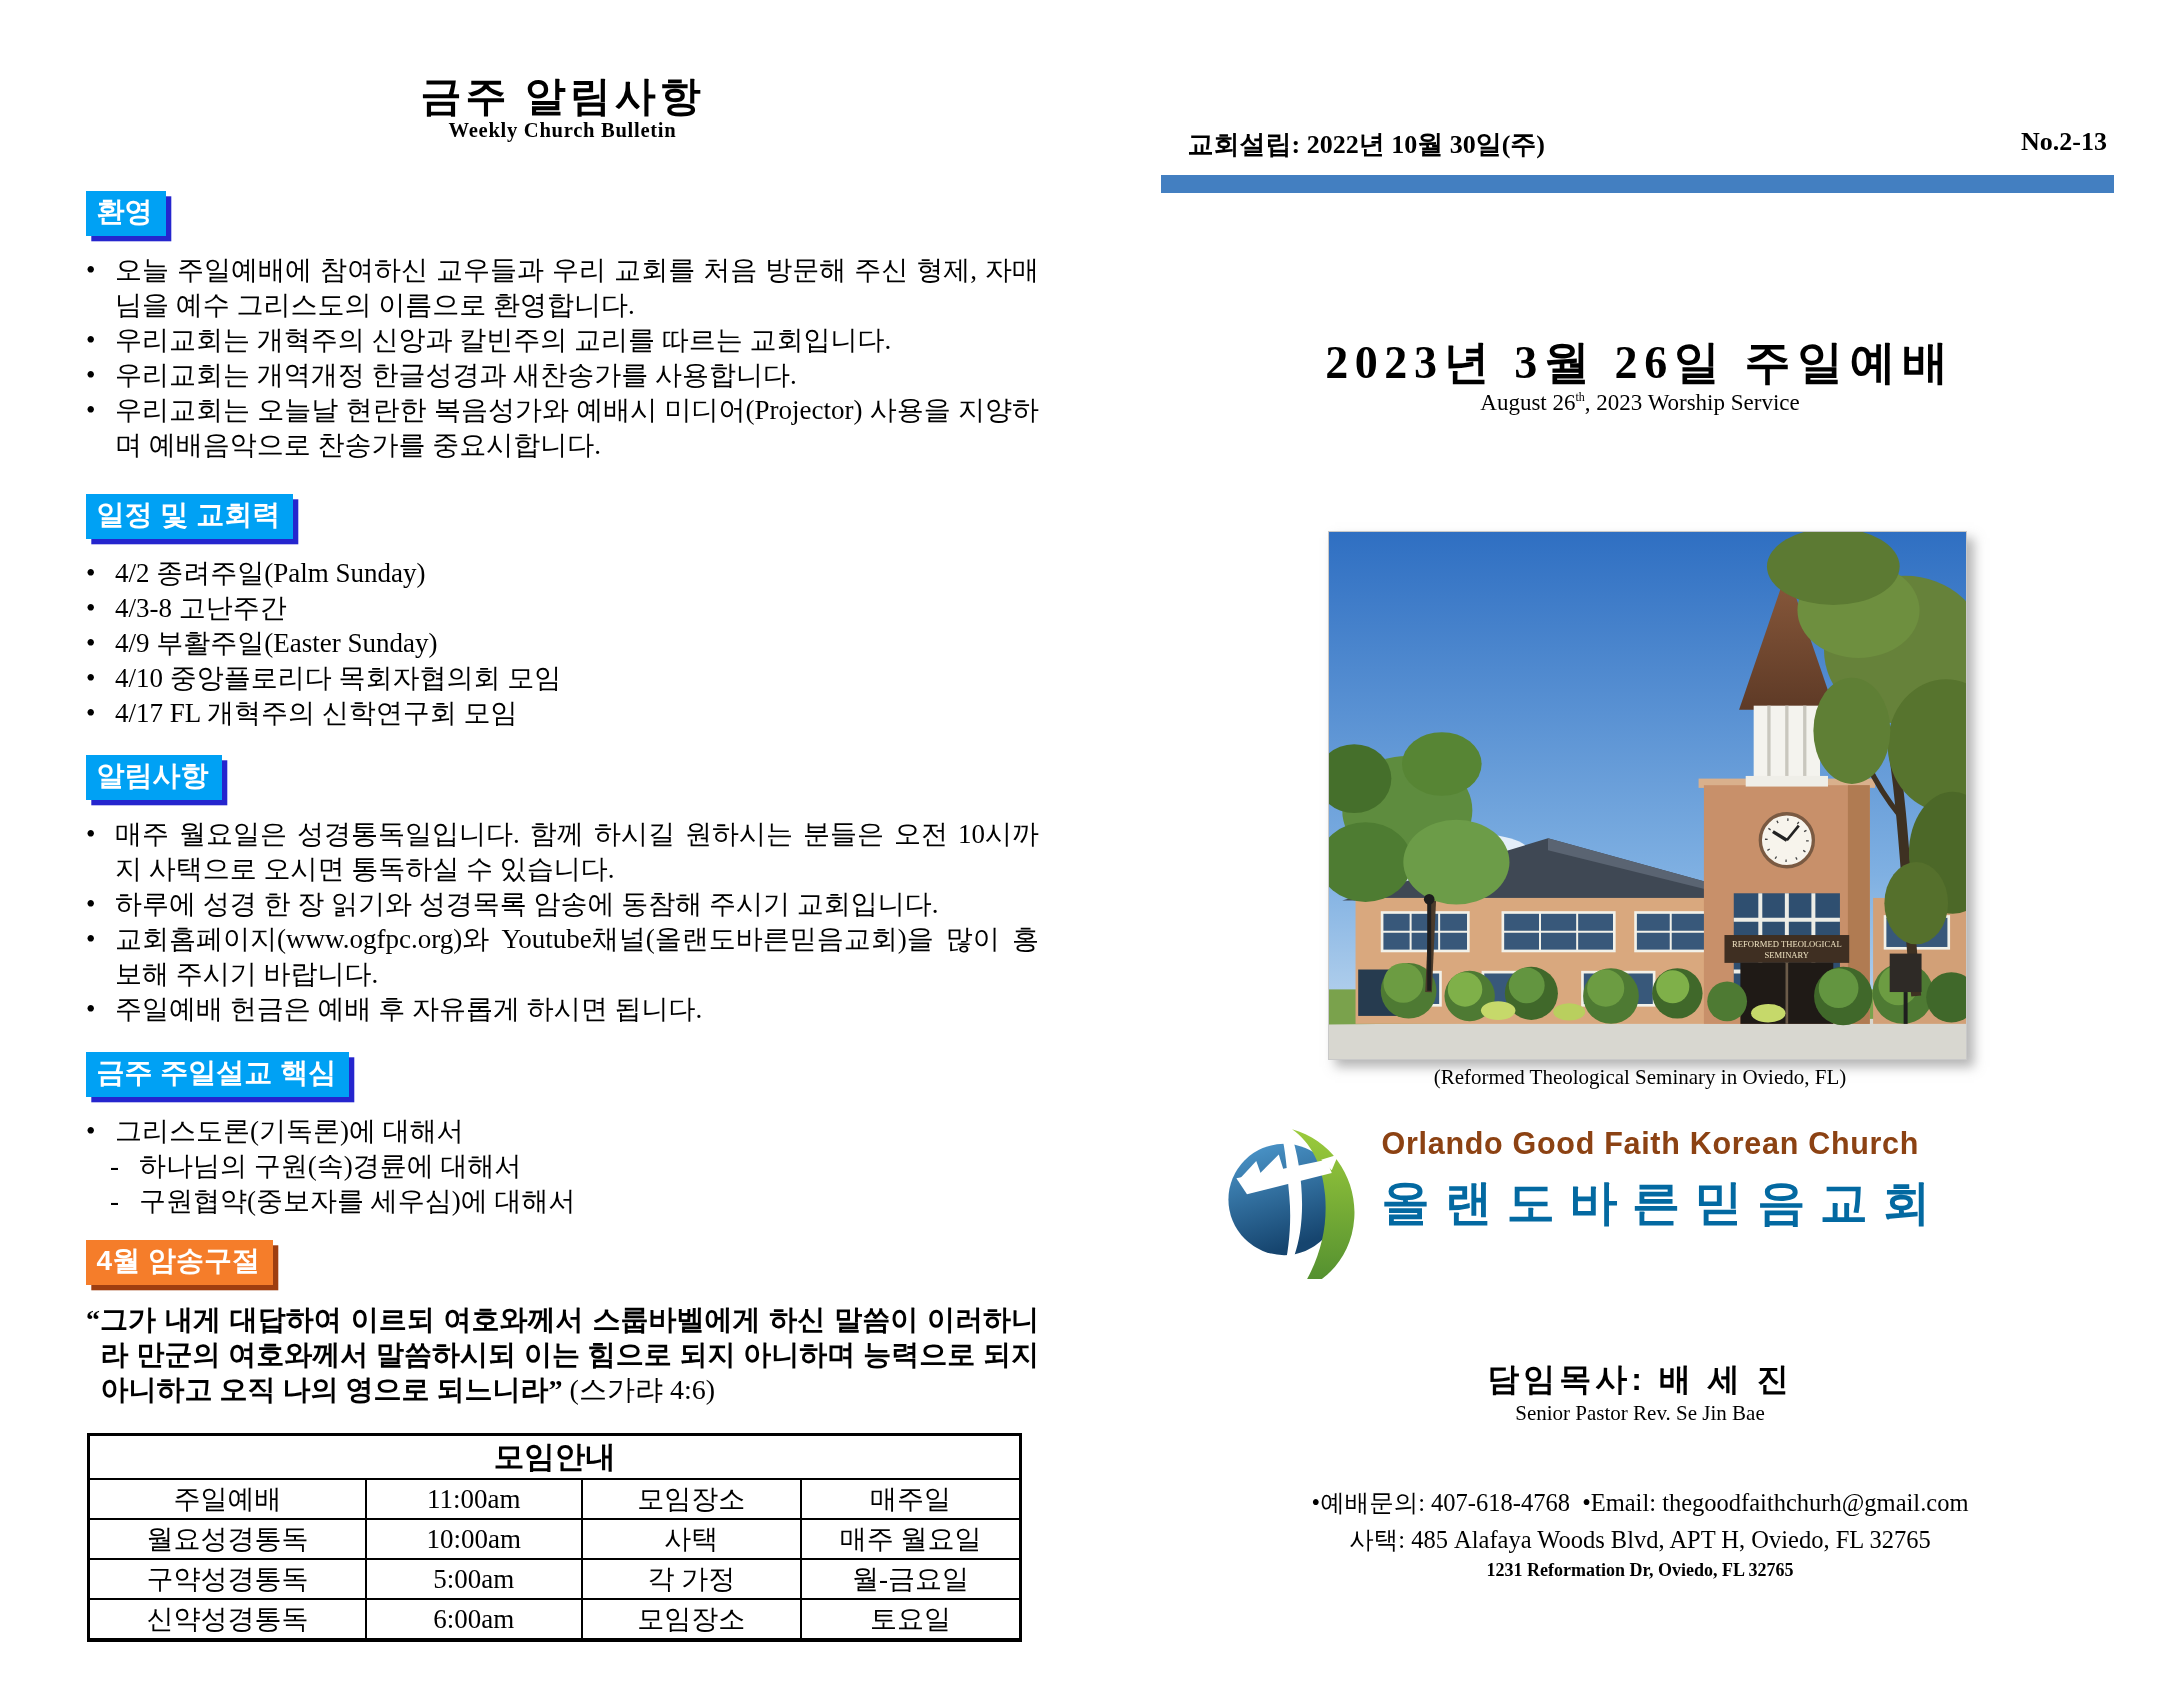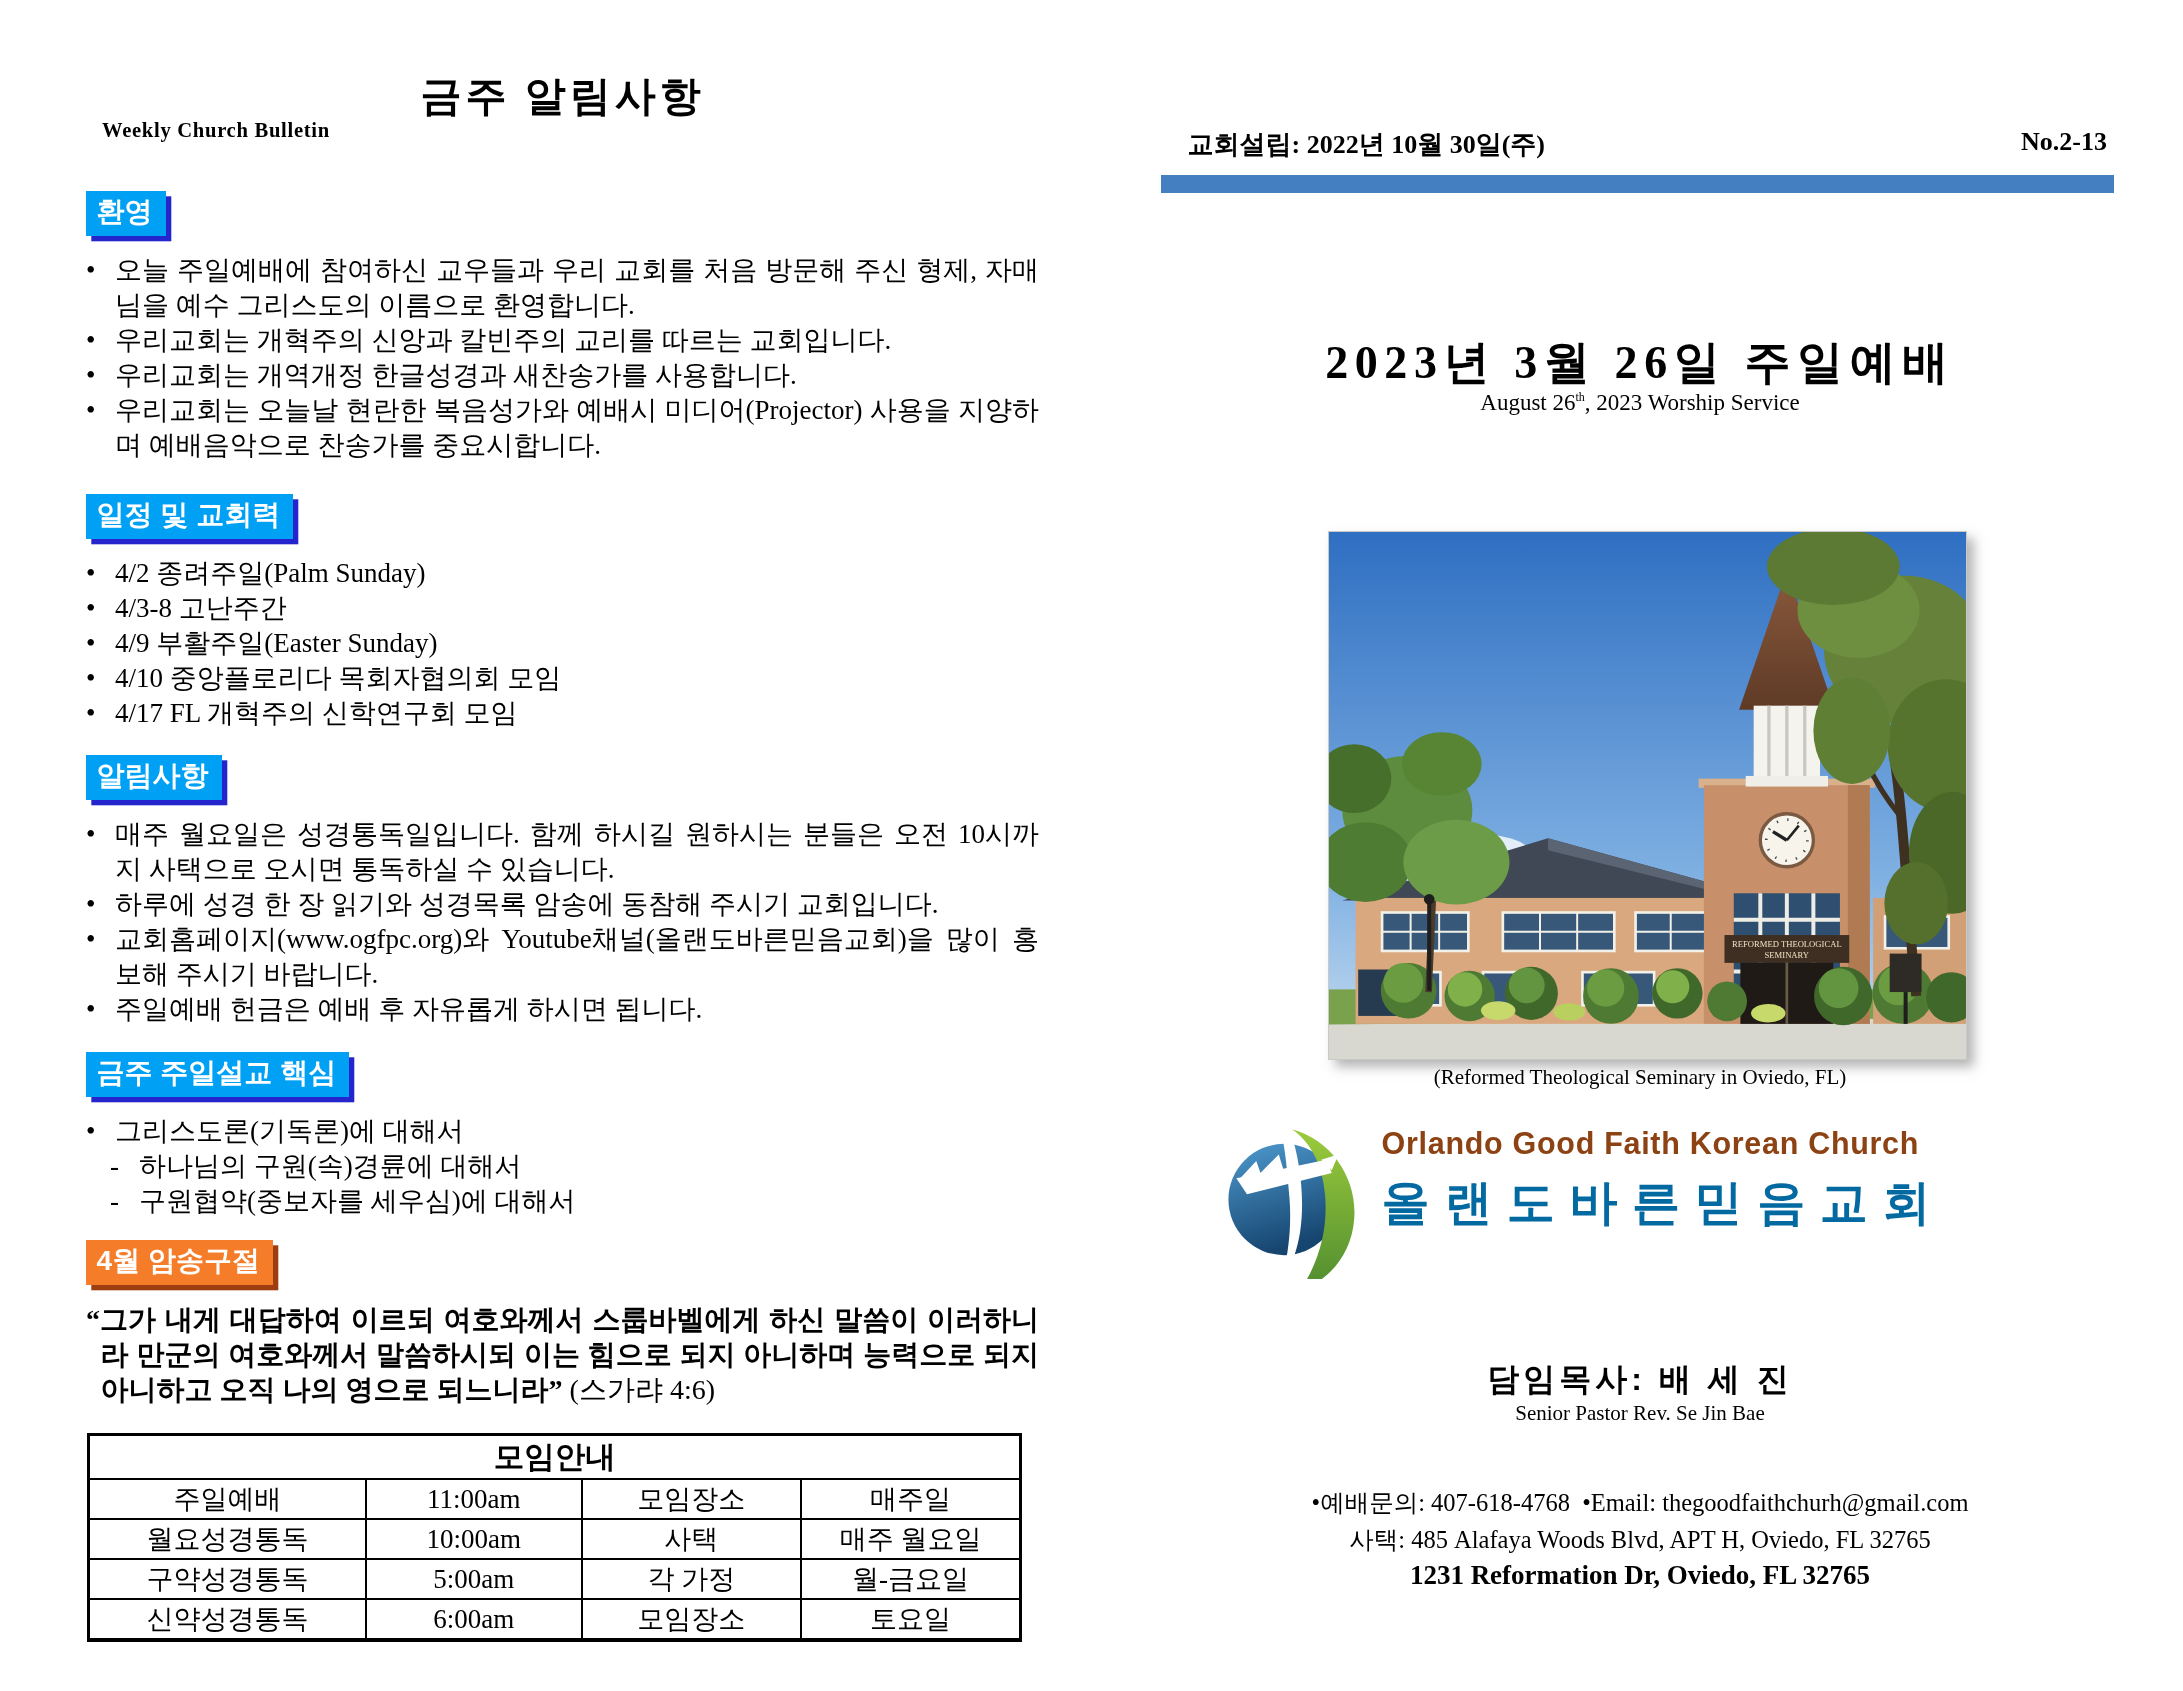--- a/index.html
+++ b/index.html
@@ -4,21 +4,21 @@
 <style>
   html,body{margin:0;padding:0;background:#ffffff;}
   .page{
     position:relative;width:2183px;height:1691px;background:#ffffff;overflow:hidden;
     font-family:"Liberation Serif","DejaVu Serif",serif;color:#000;
   }
   
   .left-page{position:absolute;left:86px;top:0;width:953px;height:1691px;}
   .lp-title{position:absolute;top:69px;left:0;width:100%;text-align:center;
     font-size:41px;font-weight:bold;letter-spacing:4px;}
-  .lp-subtitle{position:absolute;top:119px;left:16px;width:100%;
+  .lp-subtitle{position:absolute;top:119px;left:0;width:100%;text-align:center;
     font-size:20.6px;font-weight:bold;letter-spacing:0.7px;}
   .section{position:absolute;left:0;width:100%;}
   .sec-head{display:inline-block;font-family:"Liberation Sans","DejaVu Sans",sans-serif;
     font-size:28px;font-weight:bold;color:#ffffff;background:#00A1F4;
     padding:2px 13.3px 4.6px 10.6px;box-shadow:5.3px 5.3px 0 #2525CE;}
   .sec-head.orange{background:#F57D2A;box-shadow:5.3px 5.3px 0 #9E3E10;}
   .bullets{margin:17px 0 0 0;padding:0;list-style:none;font-size:27px;line-height:35px;
     text-align:justify;}
   .bullets li{padding-left:29px;text-indent:-29px;margin:0;}
   .bullets li.dash{padding-left:53px;text-indent:-29px;text-align:left;}
@@ -53,21 +53,21 @@
     font-weight:bold;color:#8C4213;letter-spacing:0.7px;line-height:37px;}
   .logo-ko{font-family:"Liberation Sans","DejaVu Sans",sans-serif;font-size:48px;
     font-weight:bold;color:#0369a1;letter-spacing:14.6px;line-height:81px;}
   .pastor-ko{position:absolute;top:1358px;left:0;width:100%;text-align:center;
     font-size:32px;font-weight:bold;letter-spacing:4px;
     font-family:"Liberation Sans","DejaVu Sans",sans-serif;}
   .pastor-en{position:absolute;top:1401px;left:0;width:100%;text-align:center;font-size:21px;}
   .contact1{position:absolute;top:1486px;left:0;width:100%;text-align:center;font-size:24.5px;}
   .contact2{position:absolute;top:1523px;left:0;width:100%;text-align:center;font-size:24.5px;}
   .contact3{position:absolute;top:1560px;left:0;width:100%;text-align:center;
-    font-size:27px;font-weight:bold;}
+    font-size:18px;font-weight:bold;}
 </style>
 </head>
 <body>
 
 <div class="page">
 
   <div class="left-page">
 
     <div class="lp-title">금주 알림사항</div>
     <div class="lp-subtitle">Weekly Church Bulletin</div>

